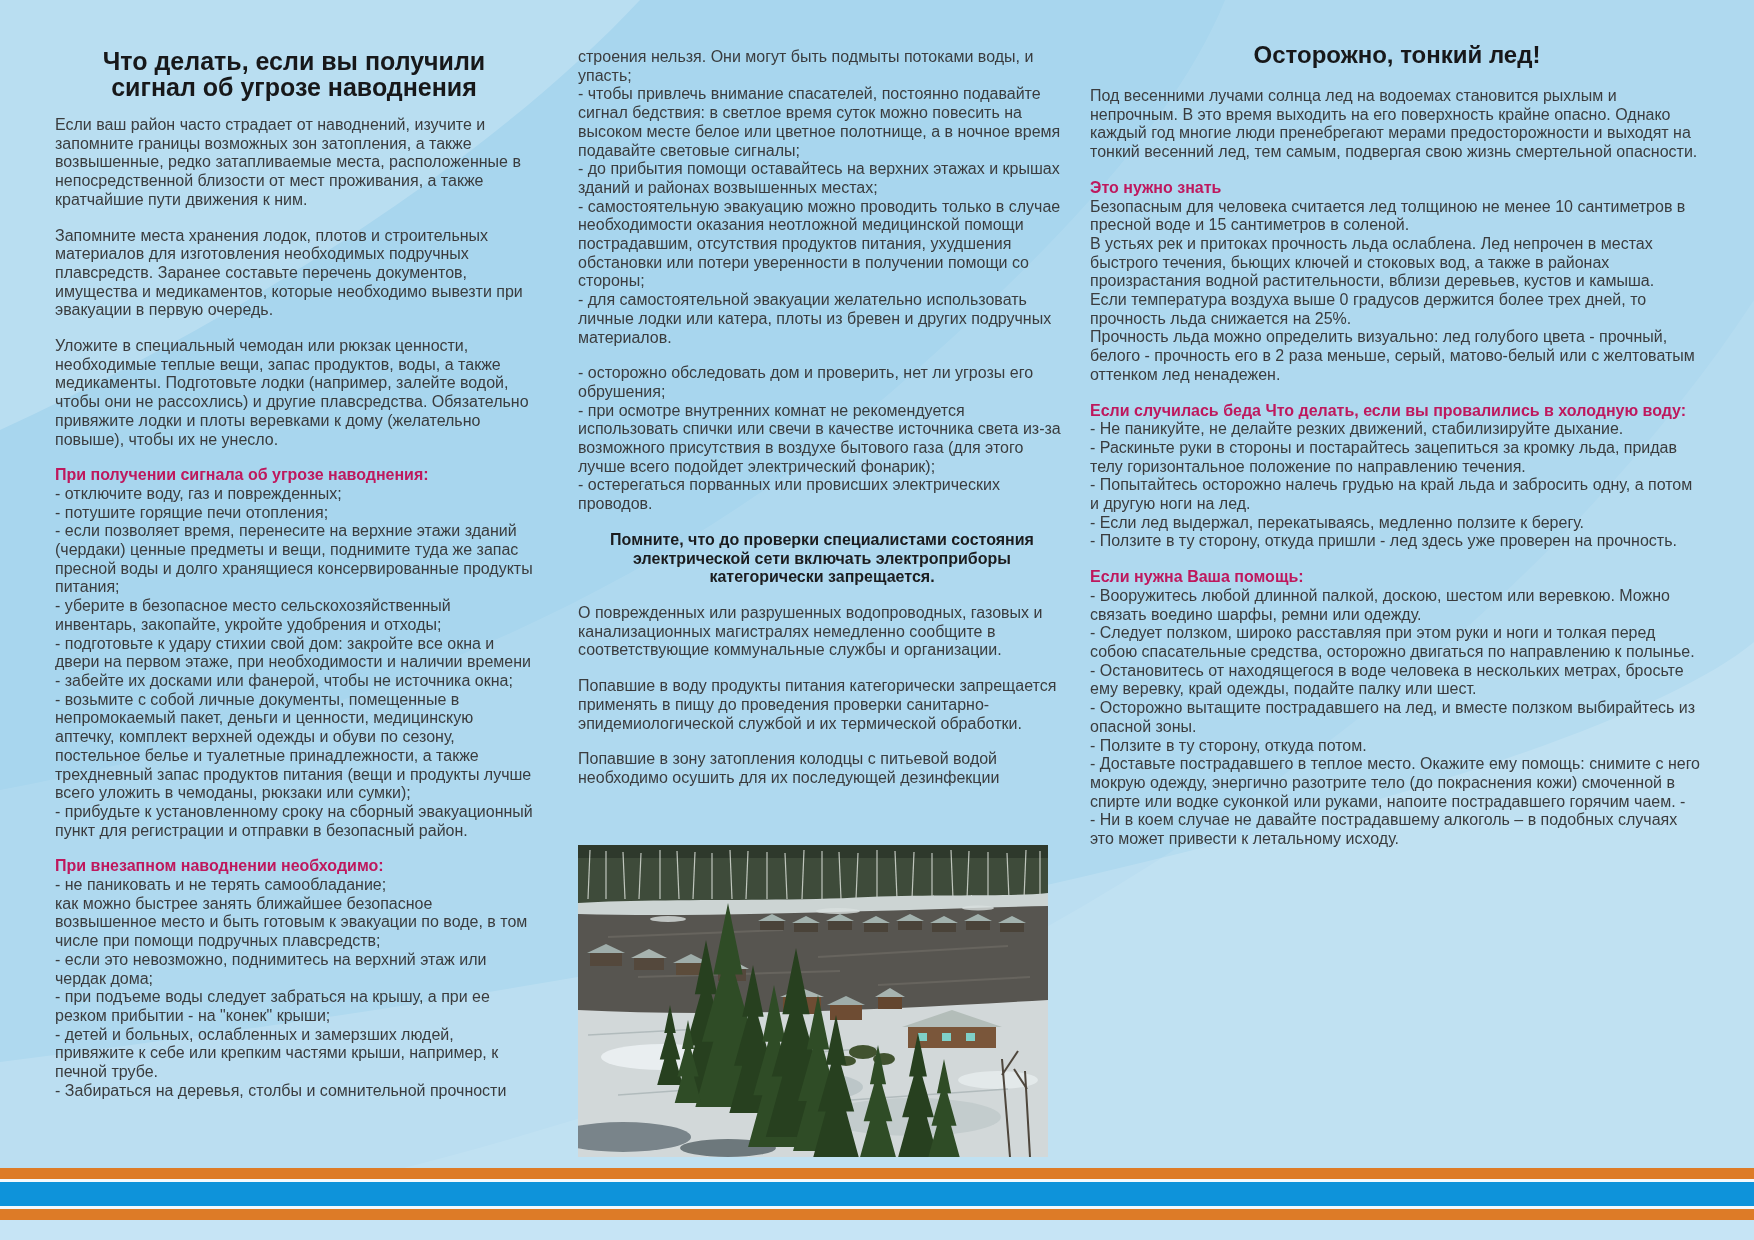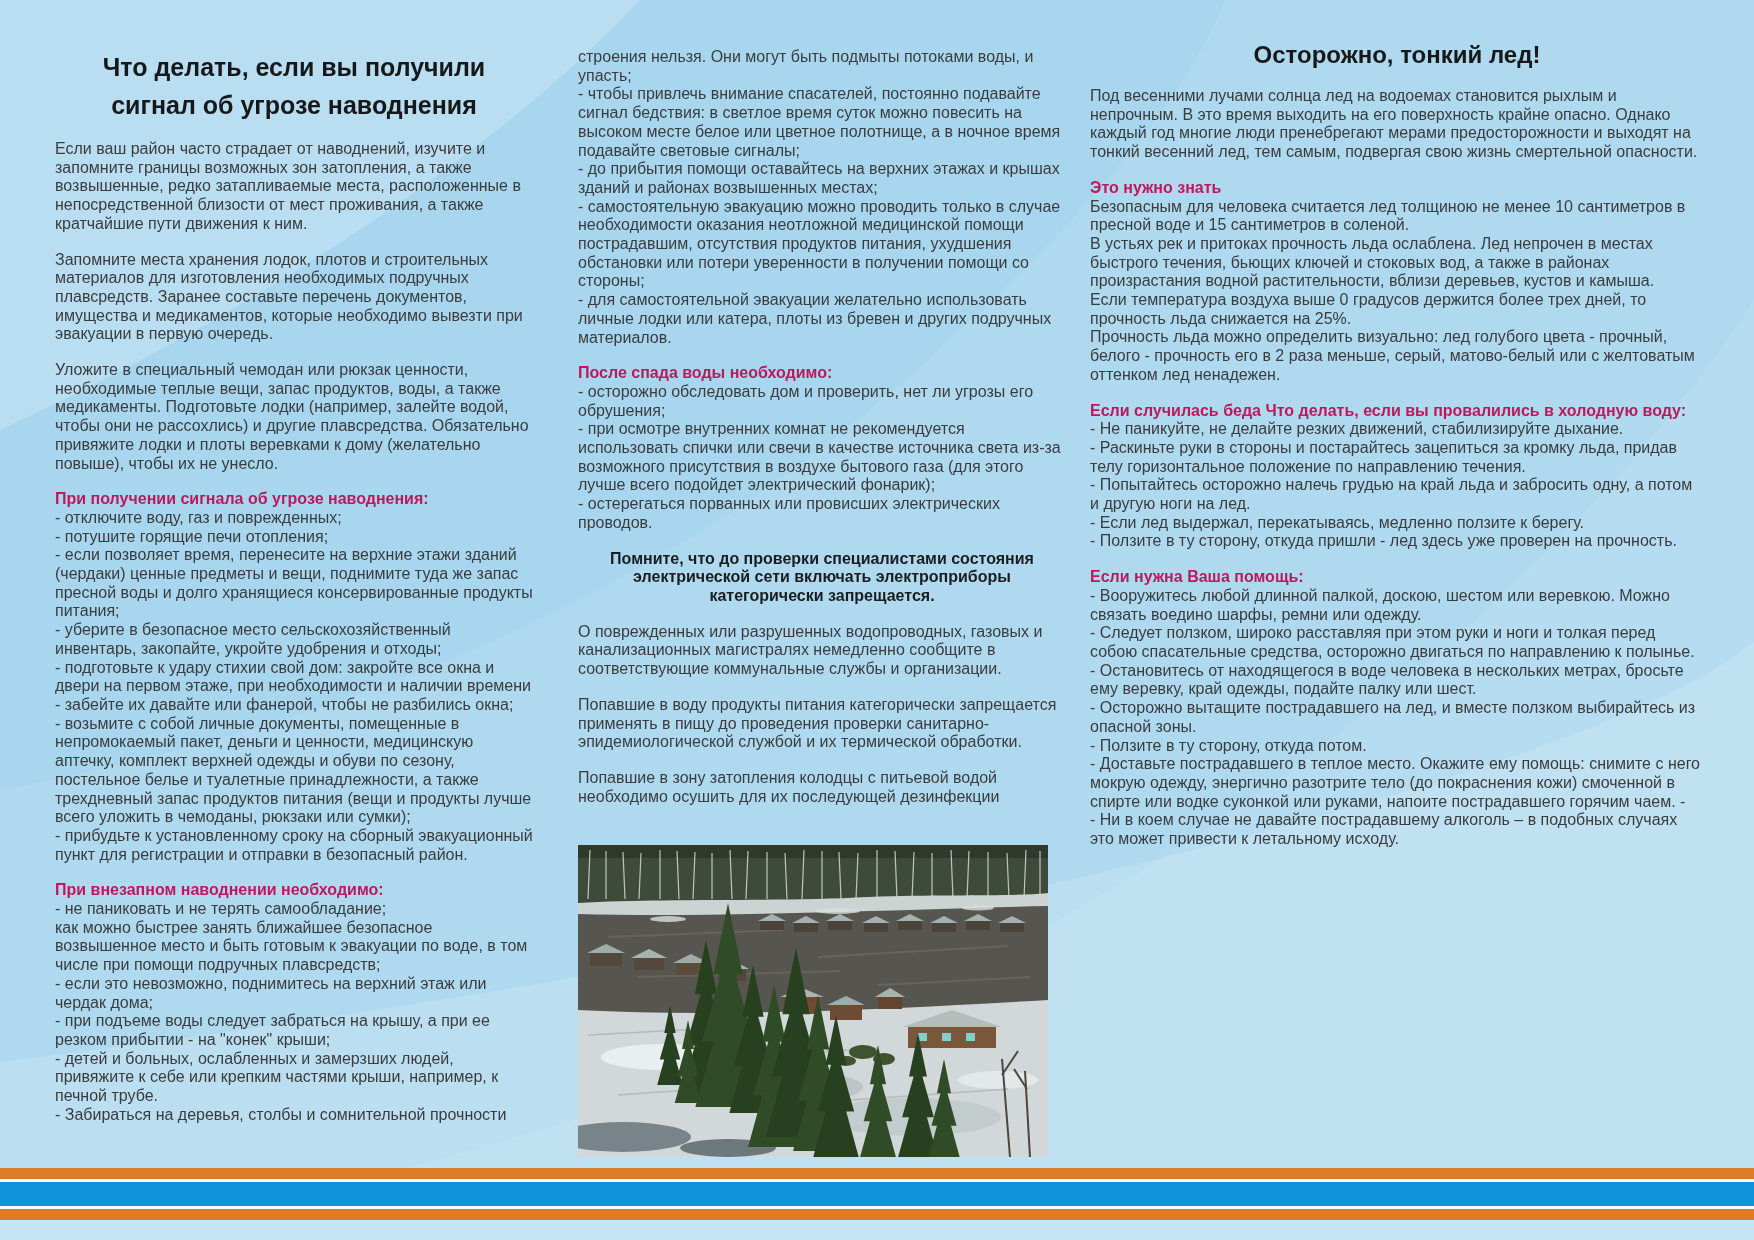--- a/index.html
+++ b/index.html
@@ -13,21 +13,21 @@
   .col{
     position:absolute;color:#3a3c3e;font-size:16px;line-height:18.7px;
     text-align:left;
   }
   .col-flood-left{left:55px;top:48px;width:478px;}
   .col-flood-middle{left:578px;top:48px;width:488px;}
   .col-ice-right{left:1090px;top:41px;width:614px;}
   .col-title{
     font-weight:700;color:#17181a;text-align:center;white-space:pre-line;
   }
-  .col-flood-left .col-title{font-size:25px;line-height:38px;margin:0 0 16px 0;}
+  .col-flood-left .col-title{font-size:25px;line-height:26px;margin:0 0 16px 0;}
   .col-ice-right .col-title{font-size:24px;line-height:28px;margin:0 0 18px 0;}
   .blk{margin:0;}
   .blk.head{font-weight:700;color:#be185d;}
   .blk.head-center{font-weight:700;color:#1b1c1e;text-align:center;}
   .blk.spacer{height:17px;}
   .photo{
     position:absolute;left:578px;top:845px;width:470px;height:312px;
     overflow:hidden;
   }
   .photo svg{display:block;width:100%;height:100%;}
@@ -59,21 +59,21 @@
       <div class="blk line">Запомните места хранения лодок, плотов и строительных материалов для изготовления необходимых подручных плавсредств. Заранее составьте перечень документов, имущества и медикаментов, которые необходимо вывезти при эвакуации в первую очередь.</div>
       <div class="blk spacer"></div>
       <div class="blk line">Уложите в специальный чемодан или рюкзак ценности, необходимые теплые вещи, запас продуктов, воды, а также медикаменты. Подготовьте лодки (например, залейте водой, чтобы они не рассохлись) и другие плавсредства. Обязательно привяжите лодки и плоты веревками к дому (желательно повыше), чтобы их не унесло.</div>
       <div class="blk spacer"></div>
       <div class="blk head">При получении сигнала об угрозе наводнения:</div>
       <div class="blk line">- отключите воду, газ и поврежденных;</div>
       <div class="blk line">- потушите горящие печи отопления;</div>
       <div class="blk line">- если позволяет время, перенесите на верхние этажи зданий (чердаки) ценные предметы и вещи, поднимите туда же запас пресной воды и долго хранящиеся консервированные продукты питания;</div>
       <div class="blk line">- уберите в безопасное место сельскохозяйственный инвентарь, закопайте, укройте удобрения и отходы;</div>
       <div class="blk line">- подготовьте к удару стихии свой дом: закройте все окна и двери на первом этаже, при необходимости и наличии времени</div>
-      <div class="blk line">- забейте их давайте или фанерой, чтобы не разбились окна;</div>
+      <div class="blk line">- забейте их досками или фанерой, чтобы не источника окна;</div>
       <div class="blk line">- возьмите с собой личные документы, помещенные в непромокаемый пакет, деньги и ценности, медицинскую аптечку, комплект верхней одежды и обуви по сезону, постельное белье и туалетные принадлежности, а также трехдневный запас продуктов питания (вещи и продукты лучше всего уложить в чемоданы, рюкзаки или сумки);</div>
       <div class="blk line">- прибудьте к установленному сроку на сборный эвакуационный пункт для регистрации и отправки в безопасный район.</div>
       <div class="blk spacer"></div>
       <div class="blk head">При внезапном наводнении необходимо:</div>
       <div class="blk line">- не паниковать и не терять самообладание;</div>
       <div class="blk line">как можно быстрее занять ближайшее безопасное возвышенное место и быть готовым к эвакуации по воде, в том числе при помощи подручных плавсредств;</div>
       <div class="blk line">- если это невозможно, поднимитесь на верхний этаж или чердак дома;</div>
       <div class="blk line">- при подъеме воды следует забраться на крышу, а при ее резком прибытии - на "конек" крыши;</div>
       <div class="blk line">- детей и больных, ослабленных и замерзших людей, привяжите к себе или крепким частями крыши, например, к печной трубе.</div>
       <div class="blk line">- Забираться на деревья, столбы и сомнительной прочности</div>
@@ -81,21 +81,20 @@
 </div>
 
 <div class="col col-flood-middle">
   <div>
       <div class="blk line">строения нельзя. Они могут быть подмыты потоками воды, и упасть;</div>
       <div class="blk line">- чтобы привлечь внимание спасателей, постоянно подавайте сигнал бедствия: в светлое время суток можно повесить на высоком месте белое или цветное полотнище, а в ночное время подавайте световые сигналы;</div>
       <div class="blk line">- до прибытия помощи оставайтесь на верхних этажах и крышах зданий и районах возвышенных местах;</div>
       <div class="blk line">- самостоятельную эвакуацию можно проводить только в случае необходимости оказания неотложной медицинской помощи пострадавшим, отсутствия продуктов питания, ухудшения обстановки или потери уверенности в получении помощи со стороны;</div>
       <div class="blk line">- для самостоятельной эвакуации желательно использовать личные лодки или катера, плоты из бревен и других подручных материалов.</div>
       <div class="blk spacer"></div>
-      <div class="blk head">После спада воды необходимо:</div>
       <div class="blk line">- осторожно обследовать дом и проверить, нет ли угрозы его обрушения;</div>
       <div class="blk line">- при осмотре внутренних комнат не рекомендуется использовать спички или свечи в качестве источника света из-за возможного присутствия в воздухе бытового газа (для этого лучше всего подойдет электрический фонарик);</div>
       <div class="blk line">- остерегаться порванных или провисших электрических проводов.</div>
       <div class="blk spacer"></div>
       <div class="blk head-center">Помните, что до проверки специалистами состояния электрической сети включать электроприборы категорически запрещается.</div>
       <div class="blk spacer"></div>
       <div class="blk line">О поврежденных или разрушенных водопроводных, газовых и канализационных магистралях немедленно сообщите в соответствующие коммунальные службы и организации.</div>
       <div class="blk spacer"></div>
       <div class="blk line">Попавшие в воду продукты питания категорически запрещается применять в пищу до проведения проверки санитарно-эпидемиологической службой и их термической обработки.</div>
       <div class="blk spacer"></div>

